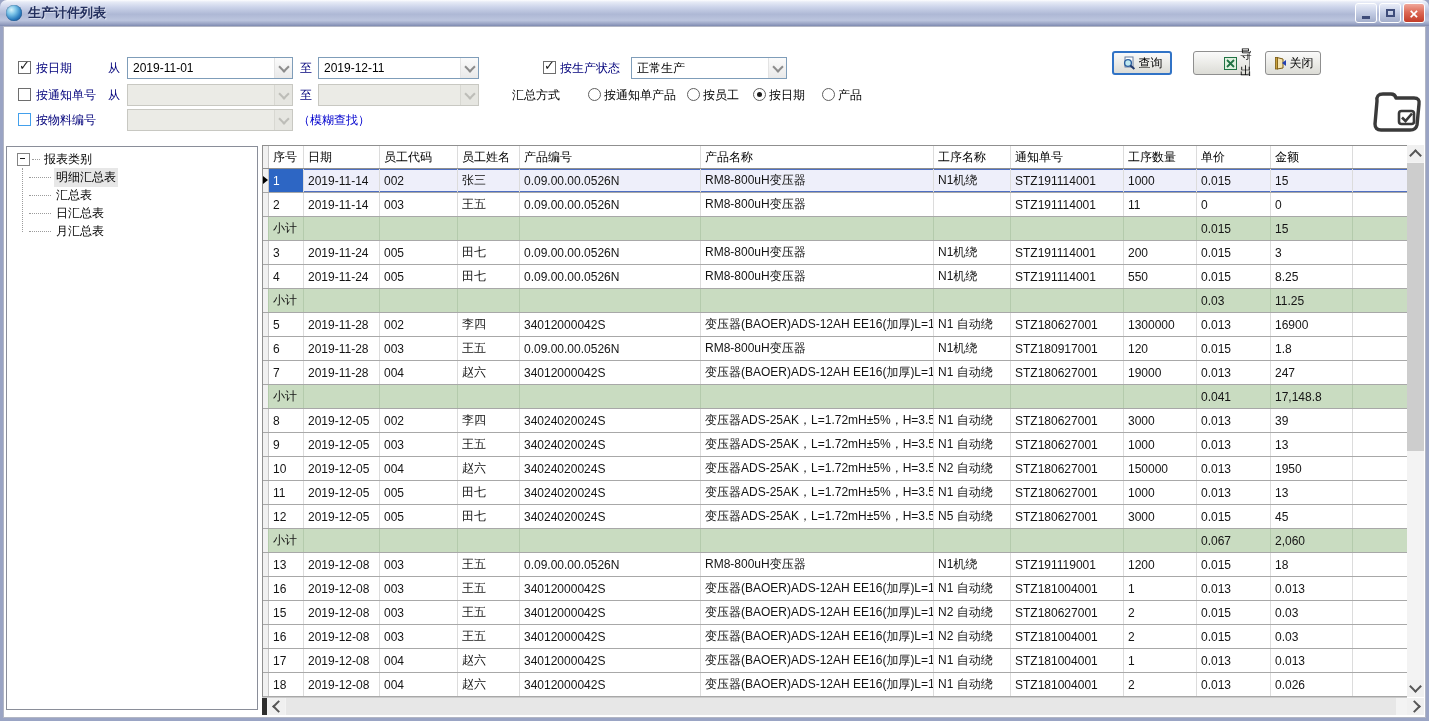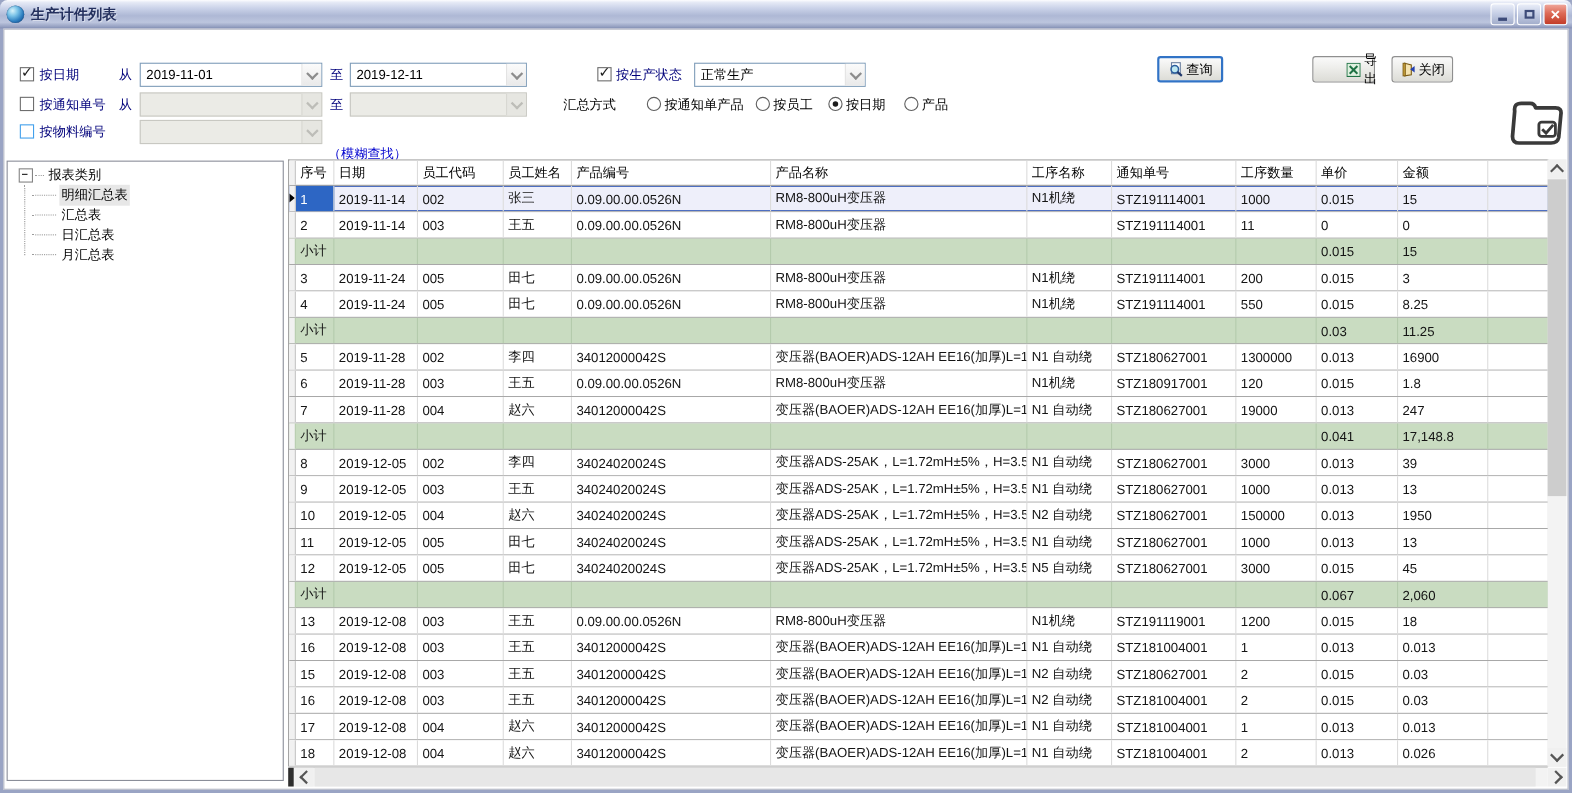--- a/index.html
+++ b/index.html
@@ -165,24 +165,24 @@
 
   <div class="frow" style="top:109px;text-decoration:underline;">
     <span class="cb blue" style="left:18px;"></span>
     <span class="flabel" style="left:36px;">按物料编号</span>
     <div class="combo disabled" style="left:127px;width:166px;">
       <span class="combo-text"></span>
       <span class="combo-btn">
           <i class="chev"></i>
         </span>
     </div>
-    <span class="flabel blue" style="left:298px;margin-top:20px;">（模糊查找）</span>
-  </div>
-
-  <button class="btn focus" style="left:1052px;width:60px;">
+    <span class="flabel blue" style="left:298px;">（模糊查找）</span>
+  </div>
+
+  <button class="btn focus" style="left:1112px;width:60px;">
     <svg width="14" height="14" viewBox="0 0 14 14">
       <rect x="3" y="1" width="8" height="10" fill="#FFFFFF" stroke="#6B7F9E" stroke-width="1"></rect>
       <circle cx="6" cy="7" r="3.4" fill="#BFE8F0" stroke="#2C5F9E" stroke-width="1.4"></circle>
       <line x1="8.4" y1="9.4" x2="12.4" y2="13" stroke="#20386B" stroke-width="2"></line>
     </svg>
     <span>查询</span>
   </button>
   <button class="btn" style="left:1193px;width:57px;padding-left:39px;">
     <svg width="13" height="13" viewBox="0 0 13 13">
       <rect x="0.5" y="0.5" width="12" height="12" fill="#DFF0DF" stroke="#1F7244" stroke-width="1"></rect>

